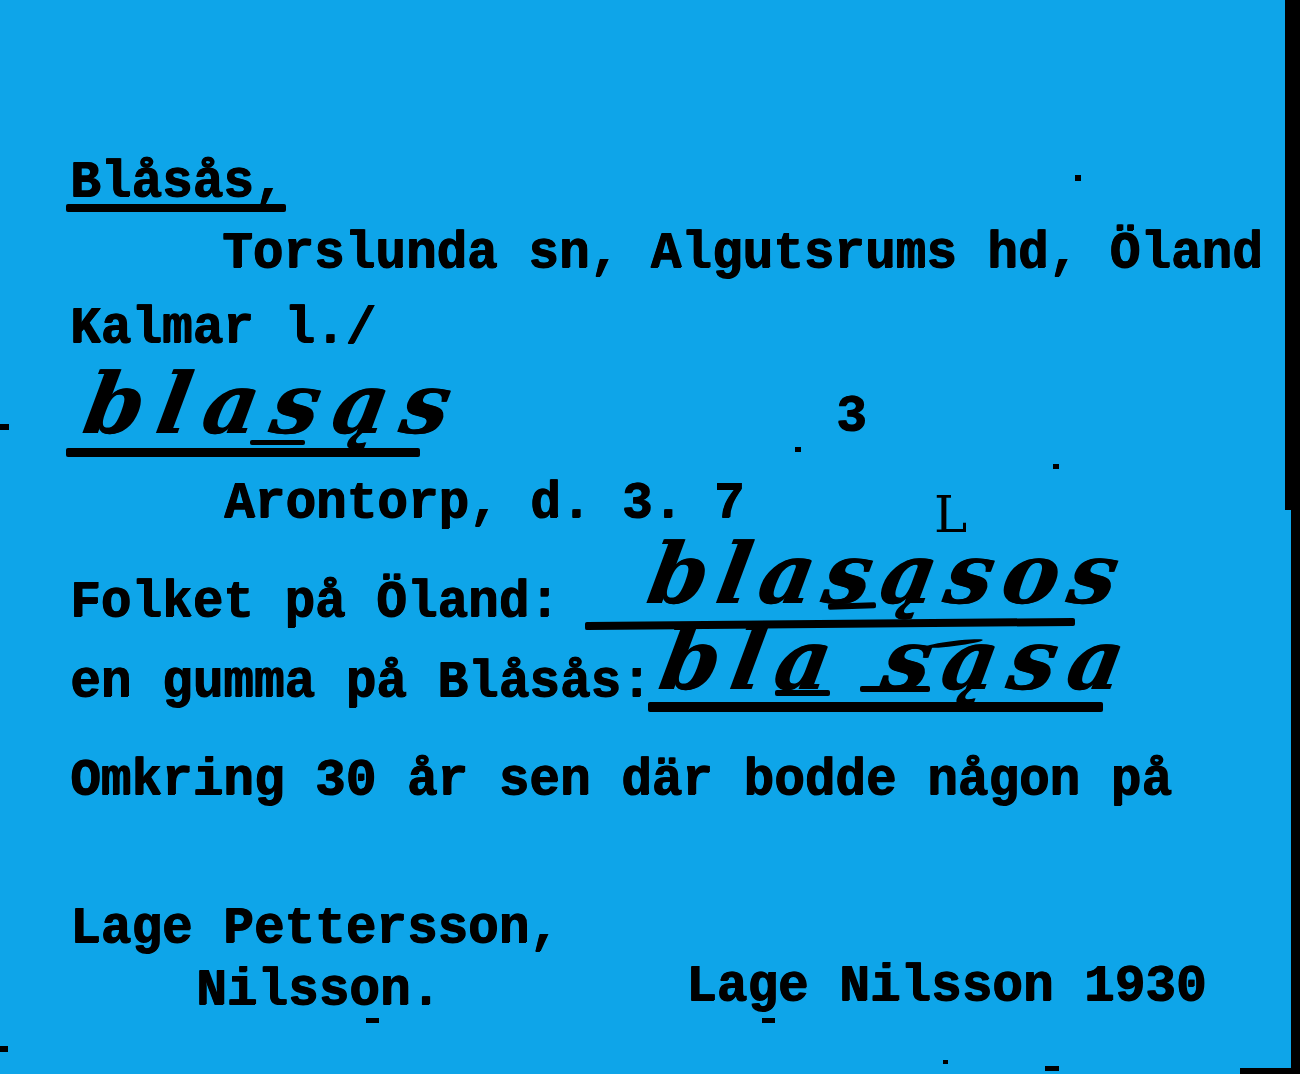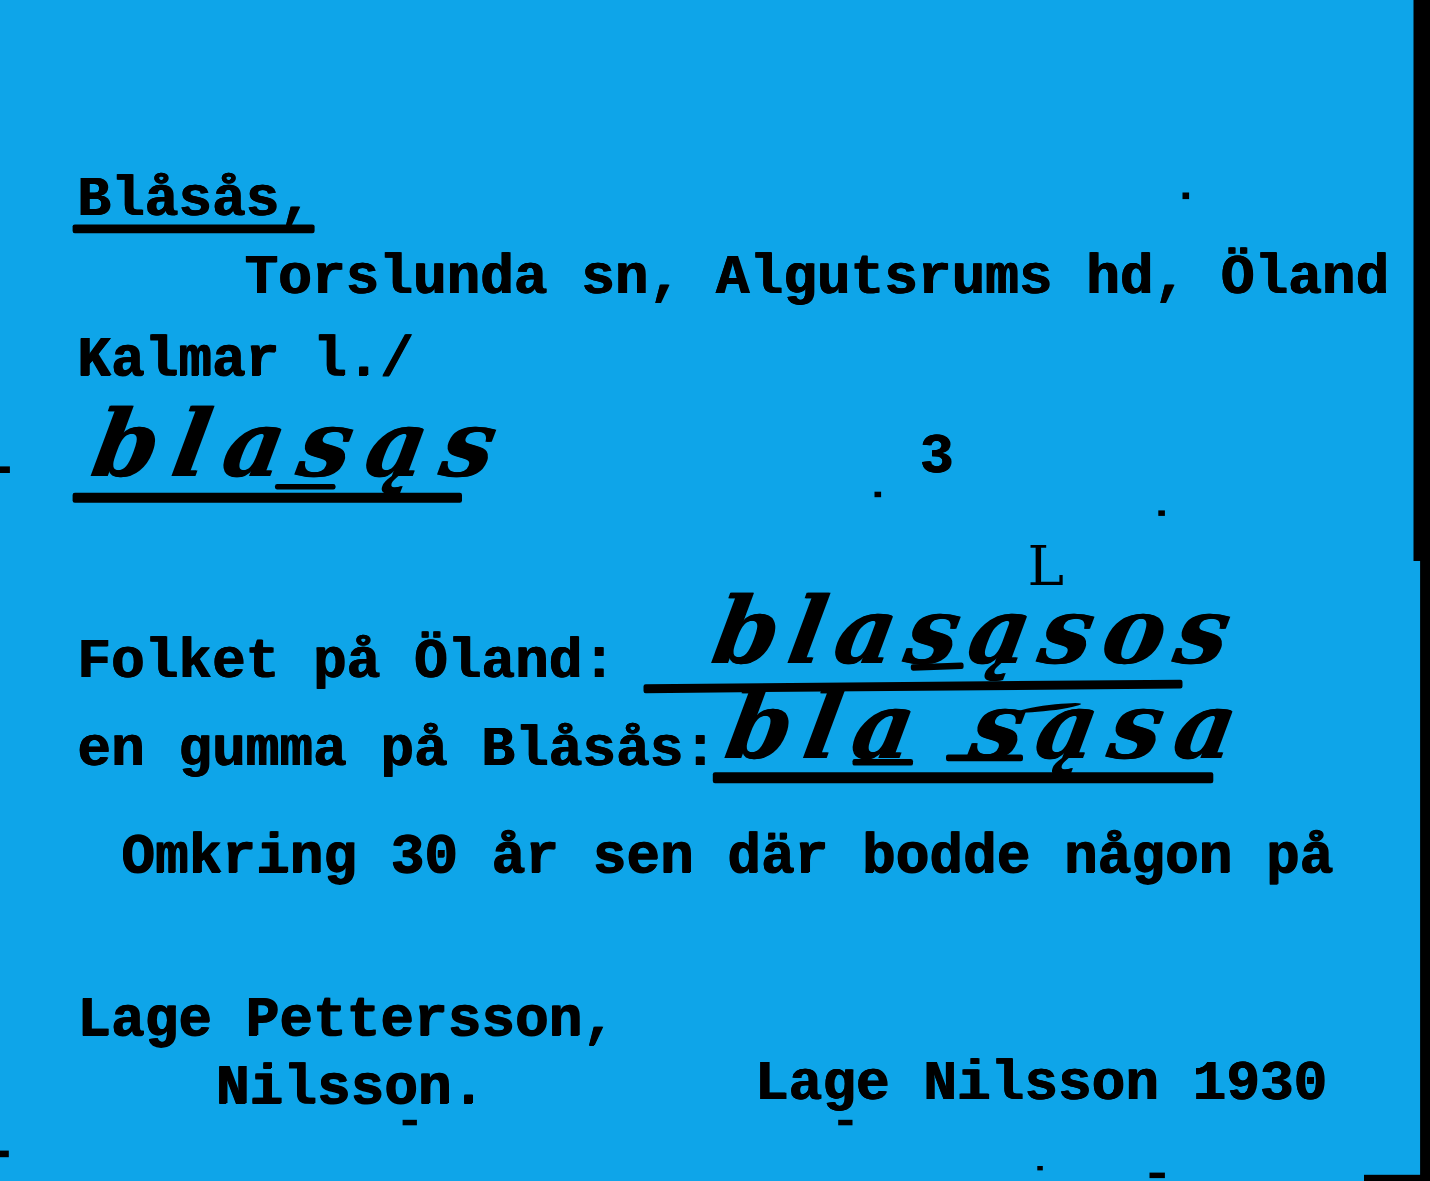--- a/index.html
+++ b/index.html
@@ -71,36 +71,37 @@
   <div class="tw" style="left:222px; top:228px;text-align:center;">Torslunda sn, Algutsrums hd, Öland</div>
 
   <div class="tw" style="left:70px; top:303px;">Kalmar l./</div>
 
   <div class="hw hw-big" style="left:78px; top:362px; letter-spacing:14px;">blasąs</div>
   <div class="rule" style="left:250px; top:440px; width:55px; height:5px;"></div>
   <div class="rule" style="left:66px; top:448px; width:354px; height:9px;"></div>
 
   <div class="tw" style="left:836px; top:391px;">3</div>
 
+  <div class="tw" style="left:224px; top:478px;">Arontorp, d. 3. 7</div>
 
   <div class="accent" style="left:934px; top:490px;">L</div>
 
   <div class="tw" style="left:70px; top:577px;">Folket på Öland:</div>
   <div class="hw hw-big" style="left:642px; top:532px;">blasąsos</div>
   <div class="rule" style="left:828px; top:603px; width:48px; height:6px; transform:rotate(-2deg);"></div>
   <div class="rule" style="left:585px; top:620px; width:490px; height:8px; transform:rotate(-0.5deg);"></div>
 
   <div class="tw" style="left:70px; top:657px;">en gumma på Blåsås:</div>
   <div class="hw hw-big" style="left:654px; top:618px; letter-spacing:12px;">bla sąsa</div>
   <div class="rule" style="left:925px; top:641px; width:58px; height:5px; transform:rotate(-7deg); border-radius:50%;"></div>
   <div class="rule" style="left:775px; top:690px; width:55px; height:6px;"></div>
   <div class="rule" style="left:860px; top:686px; width:70px; height:6px;"></div>
   <div class="rule" style="left:648px; top:702px; width:455px; height:10px;"></div>
 
-  <div class="tw" style="left:70px; top:755px;margin-left:40px;">Omkring 30 år sen där bodde någon på</div>
+  <div class="tw" style="left:70px; top:755px;">Omkring 30 år sen där bodde någon på</div>
 
   <div class="tw" style="left:70px; top:903px;">Lage Pettersson,</div>
   <div class="tw" style="left:196px; top:965px;">Nilsson.</div>
 
   <div class="tw" style="left:686px; top:961px;">Lage Nilsson 1930</div>
 
   <div class="artifact" style="left:1285px; top:0; width:15px; height:510px;"></div>
   <div class="artifact" style="left:1291px; top:505px; width:9px; height:569px;"></div>
   <div class="artifact" style="left:1240px; top:1068px; width:60px; height:6px;"></div>
 

